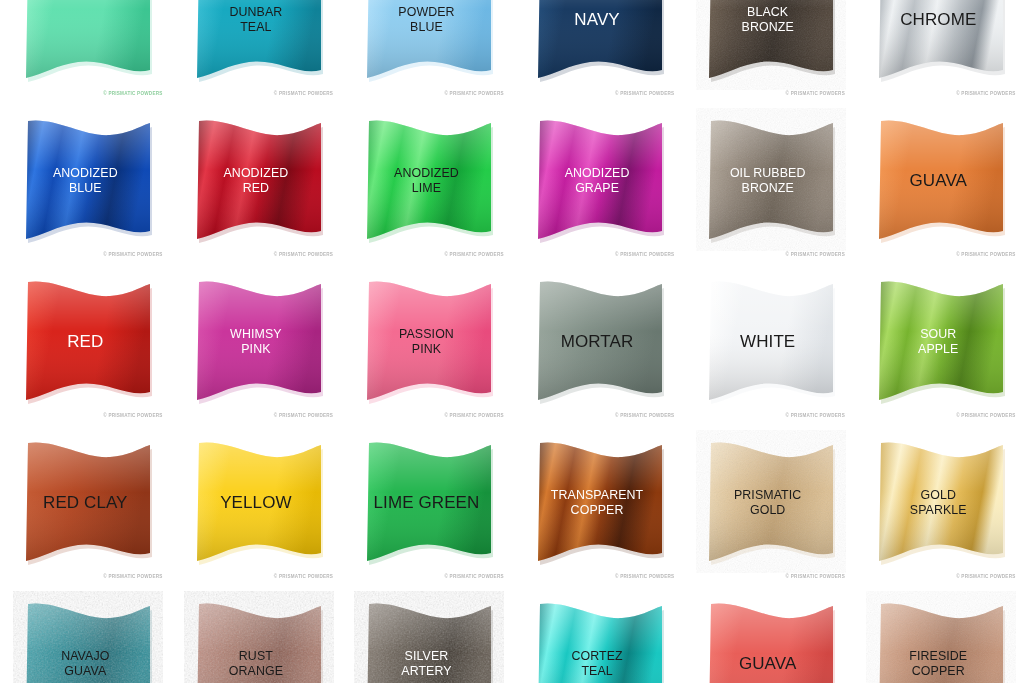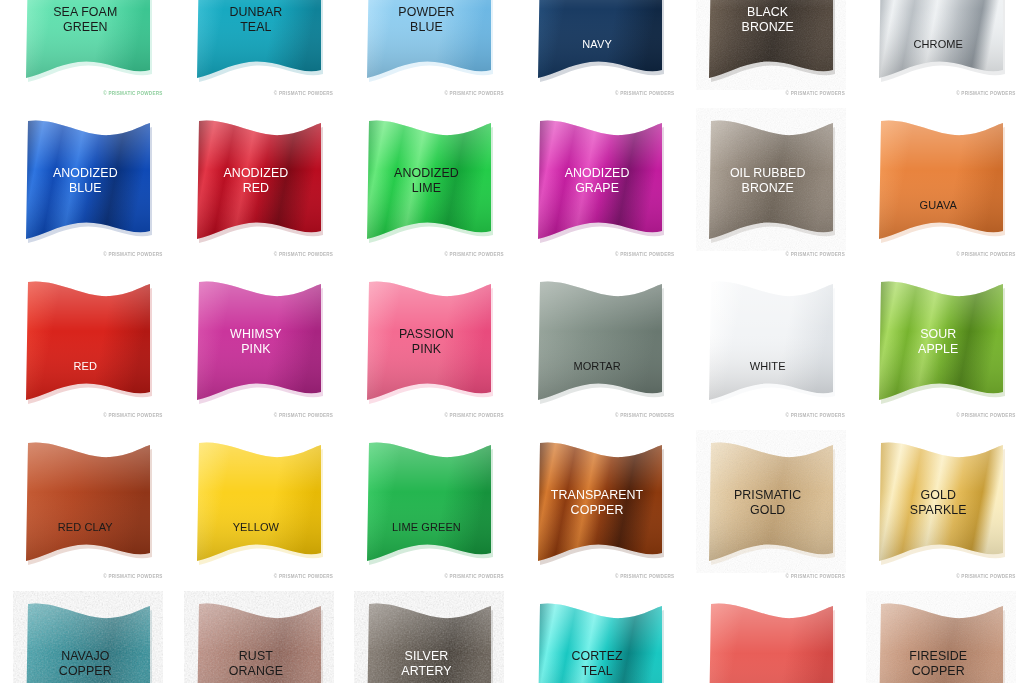--- a/index.html
+++ b/index.html
@@ -41,21 +41,21 @@
     line-height:15.5px;
     letter-spacing:.1px;
     font-weight:400;
     pointer-events:none;
     white-space:pre-line;
     padding:0 6px;
     box-sizing:border-box;
   }
   .label.dark{color:#1a1a1a;}
   .label.light{color:#ffffff;}
-  .label.one-line{font-size:11px;margin-top:25px;}
+  .label.one-line{font-size:17px;}
   .wm{
     position:absolute;
     right:8px;bottom:4px;
     font-size:4.6px;
     letter-spacing:.25px;
     font-weight:700;
     color:#b9b9b9;
     white-space:nowrap;
   }
   .wm.green{color:#8fcf9e;}
@@ -78,22 +78,20 @@
               <stop offset="0%" stop-color="#ffffff" stop-opacity="0.30"></stop>
               <stop offset="42%" stop-color="#ffffff" stop-opacity="0.02"></stop>
               <stop offset="100%" stop-color="#000000" stop-opacity="0.16"></stop>
             </linearGradient>
           </defs>
           <path d="M 18 6 C 46 2, 74 22, 100 20 C 118 19, 128 12, 140 8 L 140 116 C 118 122, 96 104, 68 108 C 46 111, 34 120, 16 124 Z" fill="#38c48f" opacity="0.18" transform="translate(2,4)"></path>
           <path d="M 18 6 C 46 2, 74 22, 100 20 C 118 19, 128 12, 140 8 L 140 116 C 118 122, 96 104, 68 108 C 46 111, 34 120, 16 124 Z" fill="url(#g0)"></path>
           <path d="M 18 6 C 46 2, 74 22, 100 20 C 118 19, 128 12, 140 8 L 140 116 C 118 122, 96 104, 68 108 C 46 111, 34 120, 16 124 Z" fill="url(#s0)"></path>
         </svg>
       </div>
-      <div class="label dark">SEA FOAM
-GREEN</div>
       <div class="wm green">© PRISMATIC POWDERS</div>
     </div>
     <div class="cell">
       <div class="swatch-wrap">
         <svg class="swatch" viewBox="0 0 150 132" xmlns="http://www.w3.org/2000/svg">
           <defs>
             <linearGradient id="g1" x1="0%" y1="0%" x2="100%" y2="18%">
               <stop offset="0%" stop-color="#3fc3d8"></stop>
               <stop offset="28.000000000000004%" stop-color="#12a7bf"></stop>
               <stop offset="68%" stop-color="#12a7bf"></stop>
@@ -724,21 +722,21 @@
               <stop offset="100%" stop-color="#000000" stop-opacity="0.16"></stop>
             </linearGradient>
           </defs>
           <path d="M 18 6 C 46 2, 74 22, 100 20 C 118 19, 128 12, 140 8 L 140 116 C 118 122, 96 104, 68 108 C 46 111, 34 120, 16 124 Z" fill="#1d6c77" opacity="0.18" transform="translate(2,4)"></path>
           <path d="M 18 6 C 46 2, 74 22, 100 20 C 118 19, 128 12, 140 8 L 140 116 C 118 122, 96 104, 68 108 C 46 111, 34 120, 16 124 Z" fill="url(#g24)"></path>
           <path d="M 18 6 C 46 2, 74 22, 100 20 C 118 19, 128 12, 140 8 L 140 116 C 118 122, 96 104, 68 108 C 46 111, 34 120, 16 124 Z" fill="url(#s24)"></path>
           <path d="M 18 6 C 46 2, 74 22, 100 20 C 118 19, 128 12, 140 8 L 140 116 C 118 122, 96 104, 68 108 C 46 111, 34 120, 16 124 Z" filter="url(#f24)" opacity="0.85"></path>
         </svg>
       </div>
       <div class="label dark">NAVAJO
-COPPER</div>
+GUAVA</div>
     </div>
     <div class="cell">
       <div class="swatch-wrap">
         <svg class="swatch" viewBox="0 0 150 132" xmlns="http://www.w3.org/2000/svg">
           <defs>
             <linearGradient id="g25" x1="0%" y1="0%" x2="100%" y2="18%">
               <stop offset="0%" stop-color="#c5958a"></stop>
               <stop offset="35%" stop-color="#a9786a"></stop>
               <stop offset="72%" stop-color="#8a5c50"></stop>
               <stop offset="100%" stop-color="#a9786a"></stop>

